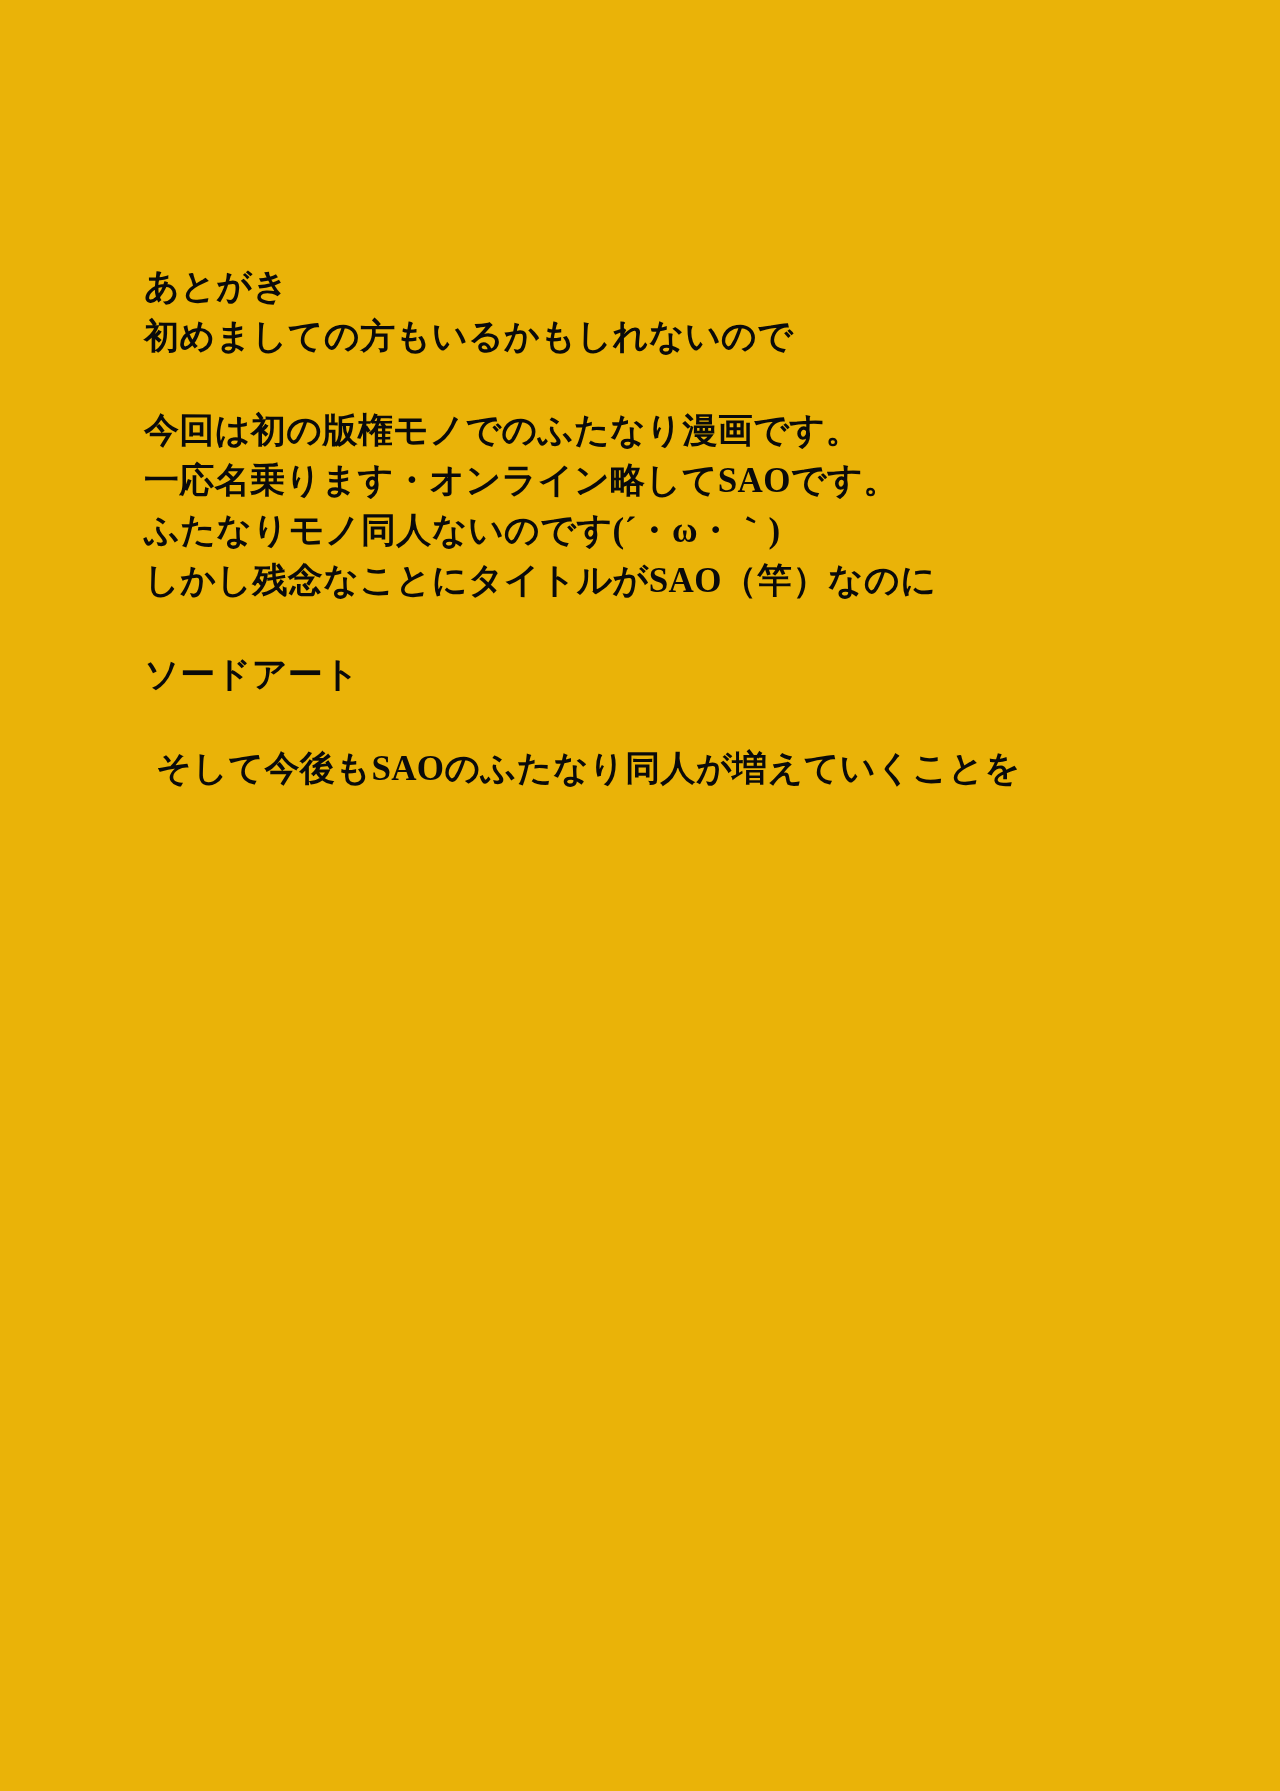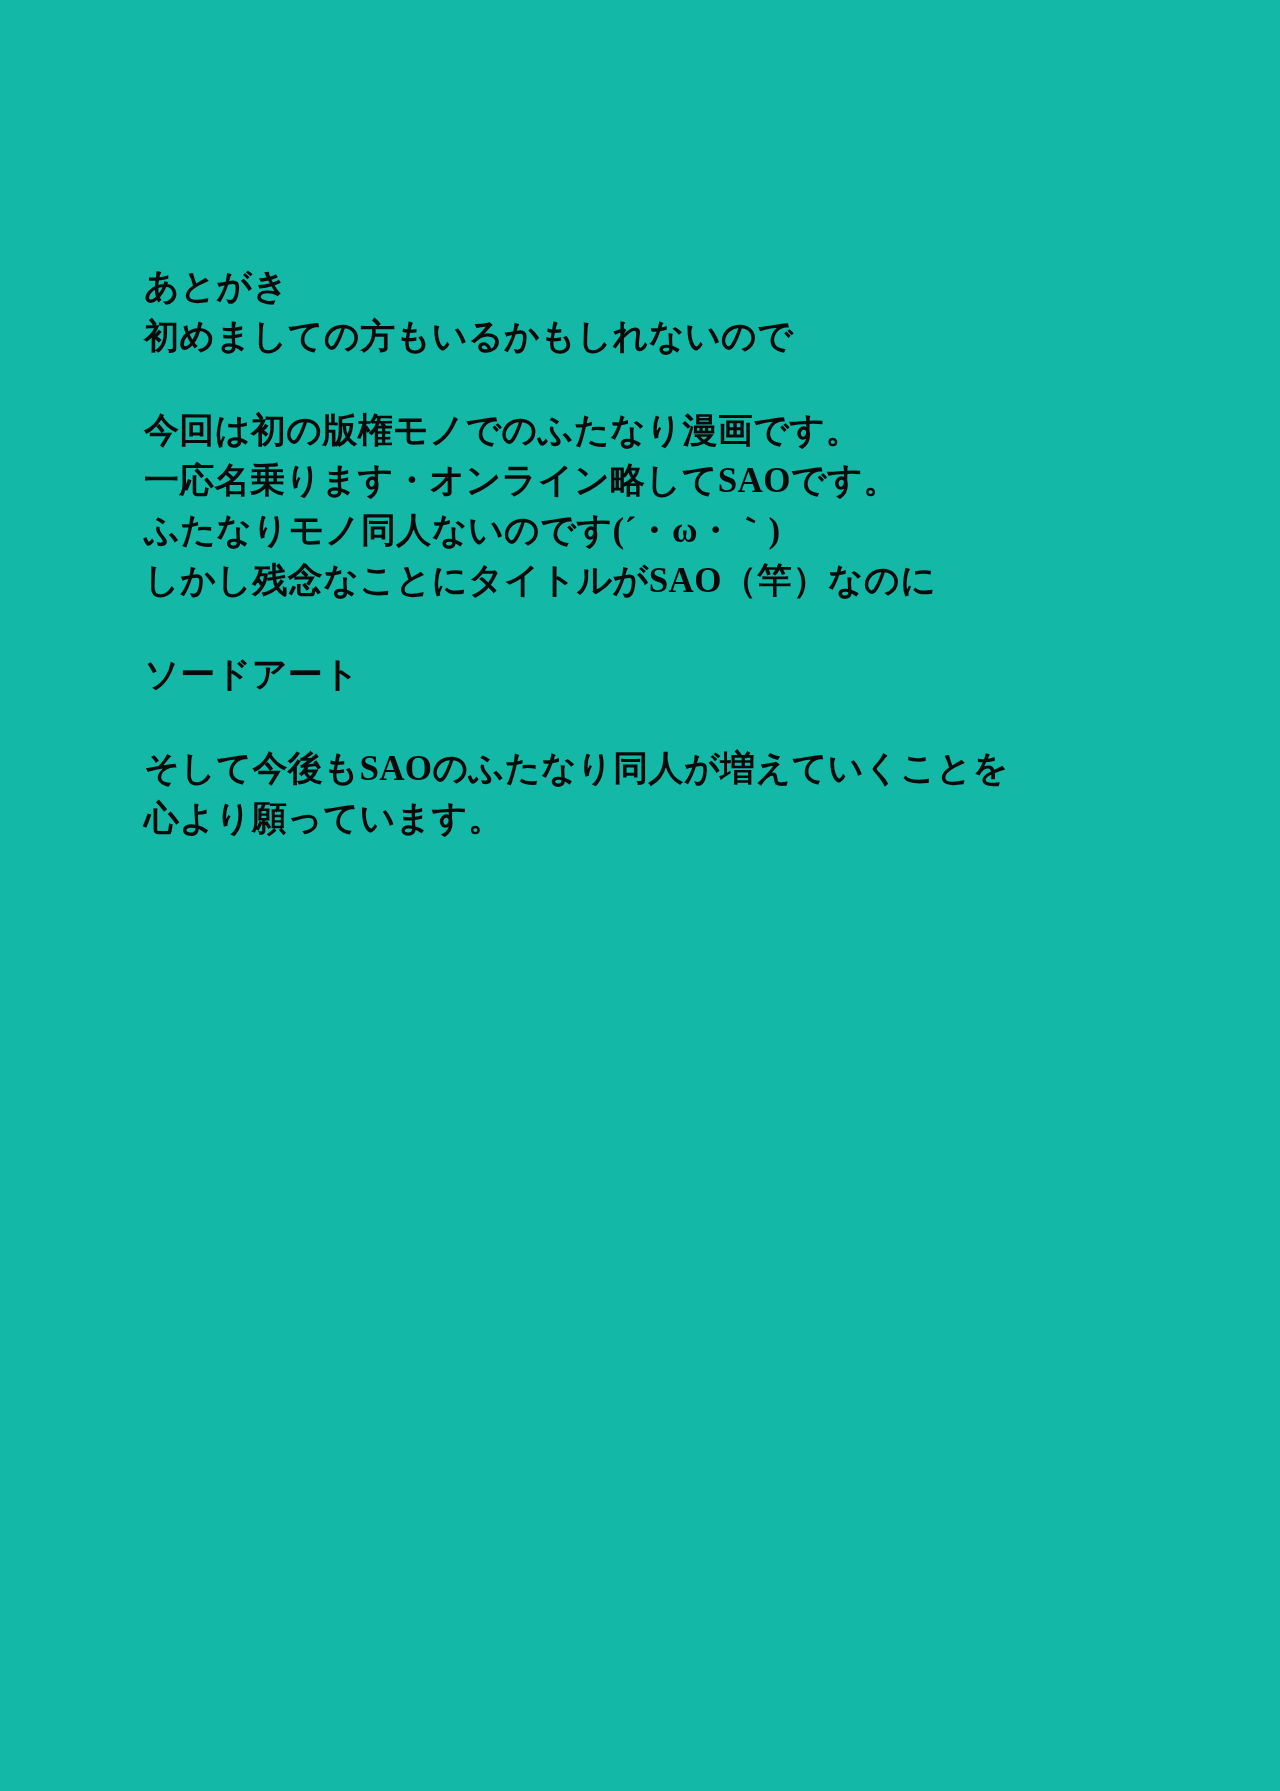--- a/index.html
+++ b/index.html
@@ -14,33 +14,34 @@
     font-family: "Liberation Serif", "DejaVu Serif", serif;
     color: #000000;
     overflow: hidden;
   }
   .page {
     position: absolute;
     left: 0;
     top: 0;
     width: 1280px;
     height: 1791px;
-    background: #14b8a6;
+    background: #eab308;
   }
   .afterword {
     position: absolute;
     left: 144px;
     top: 262px;
     width: 980px;
   }
   .para {
     margin: 0 0 44px 0;
   }
   .para:last-child {
     margin-bottom: 0;
+    margin-left: 12px;
   }
   .line {
     display: block;
     font-size: 35px;
     line-height: 50px;
     font-weight: 700;
     letter-spacing: 0.01em;
     white-space: pre;
     color: #0a0a0a;
   }
@@ -62,17 +63,16 @@
       <span class="line">ふたなりモノ同人ないのです(´・ω・｀)</span>
       <span class="line">しかし残念なことにタイトルがSAO（竿）なのに</span>
     </div>
 
     <div class="para">
       <span class="line">ソードアート</span>
     </div>
 
     <div class="para">
       <span class="line">そして今後もSAOのふたなり同人が増えていくことを</span>
-      <span class="line">心より願っています。</span>
     </div>
 
   </div>
 </div>
 
 </body></html>

